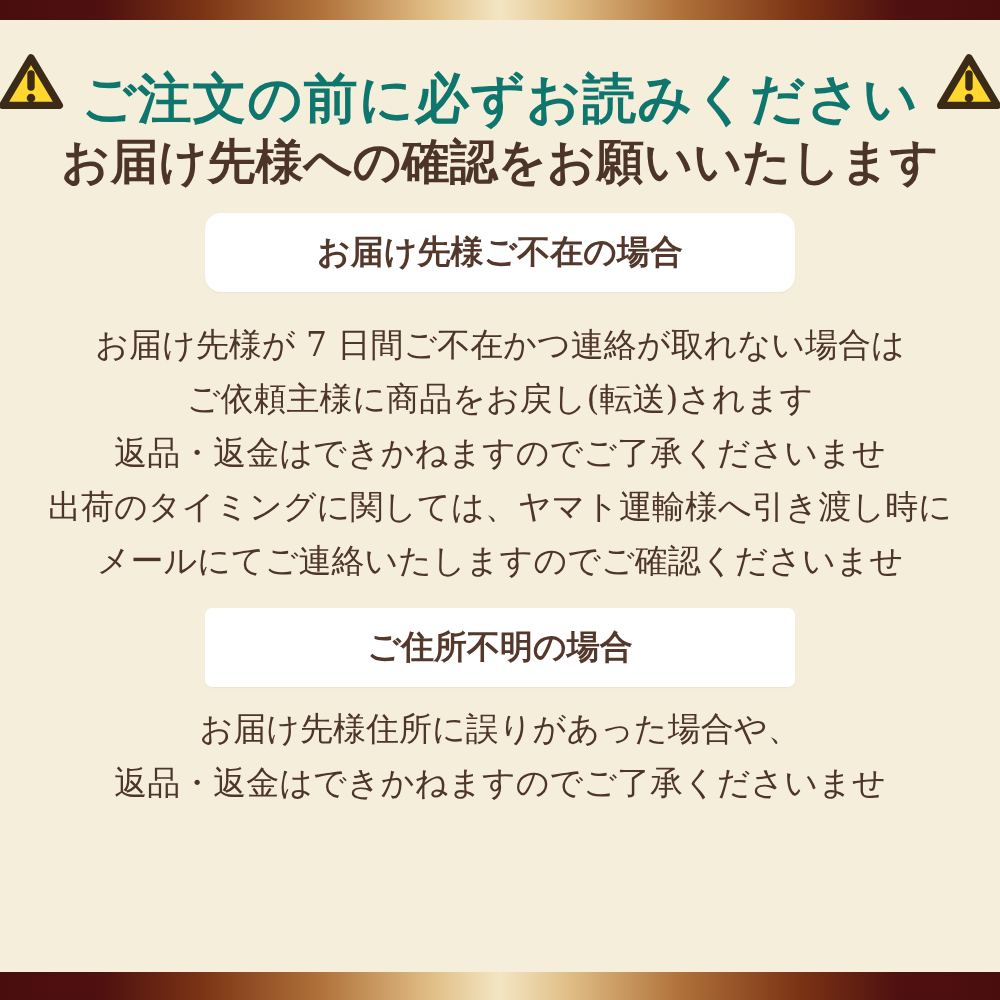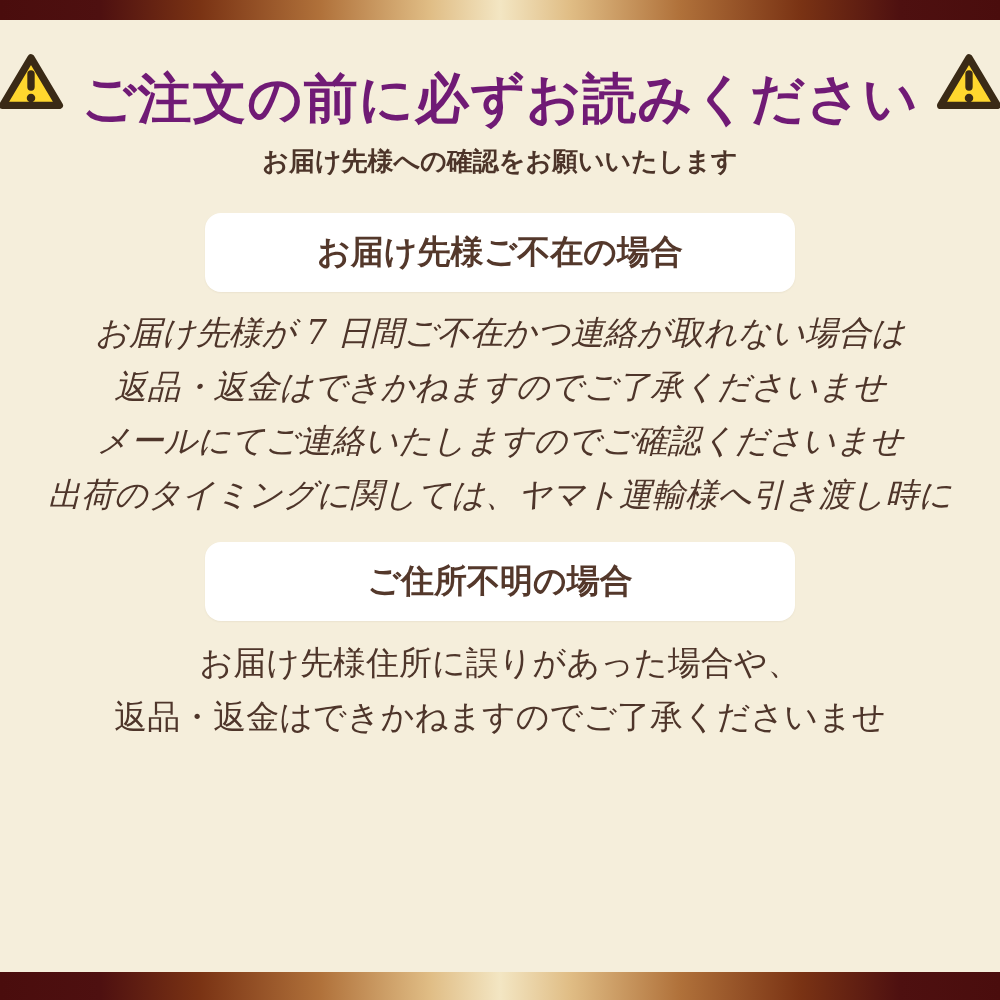--- a/index.html
+++ b/index.html
@@ -28,55 +28,55 @@
     height: 70px;
     display: flex;
     align-items: center;
     justify-content: center;
     gap: 16px;
   }
   .warn-icon { flex: 0 0 auto; display: block; }
   .main-title {
     font-size: 54px;
     font-weight: bold;
-    color: #701a75;
+    color: #0f766e;
     letter-spacing: 1px;
     white-space: nowrap;
     line-height: 70px;
     margin-top: 36px;
   }
   .subtitle {
     margin-top: 20px;
-    font-size: 26px;
+    font-size: 48px;
     font-weight: bold;
     color: #4c3429;
     line-height: 52px;
     white-space: nowrap;
   }
   .heading-box {
     width: 590px;
     height: 79px;
     margin: 0 auto;
     background: #ffffff;
     border-radius: 16px;
     display: flex;
     align-items: center;
     justify-content: center;
     box-shadow: 0 1px 2px rgba(90,60,30,0.06);
   }
   .box1 { margin-top: 26px; }
-  .box2 { margin-top: 20px; }
+  .box2 { margin-top: 20px; border-radius: 7px; }
   .heading-box .heading-text {
     font-size: 33px;
     font-weight: bold;
     color: #54382b;
     white-space: nowrap;
   }
   .para { font-size: 33px; color: #4e352a; font-weight: 500; }
-  .para1 { margin-top: 14px; font-style: italic; }
+  .para1 { margin-top: 26px; }
   .para2 { margin-top: 15px; }
   .para .line {
     line-height: 54px;
     white-space: nowrap;
   }
 </style>
 </head>
 <body>
 
 <div class="page">
@@ -100,23 +100,24 @@
     </div>
 
     <div class="subtitle">お届け先様への確認をお願いいたします</div>
 
     <div class="heading-box box1">
       <div class="heading-text">お届け先様ご不在の場合</div>
     </div>
 
     <div class="para para1">
       <div class="line">お届け先様が 7 日間ご不在かつ連絡が取れない場合は</div>
+      <div class="line">ご依頼主様に商品をお戻し(転送)されます</div>
       <div class="line">返品・返金はできかねますのでご了承くださいませ</div>
+      <div class="line">出荷のタイミングに関しては、ヤマト運輸様へ引き渡し時に</div>
       <div class="line">メールにてご連絡いたしますのでご確認くださいませ</div>
-      <div class="line">出荷のタイミングに関しては、ヤマト運輸様へ引き渡し時に</div>
     </div>
 
     <div class="heading-box box2">
       <div class="heading-text">ご住所不明の場合</div>
     </div>
 
     <div class="para para2">
       <div class="line">お届け先様住所に誤りがあった場合や、</div>
       <div class="line">返品・返金はできかねますのでご了承くださいませ</div>
     </div>

